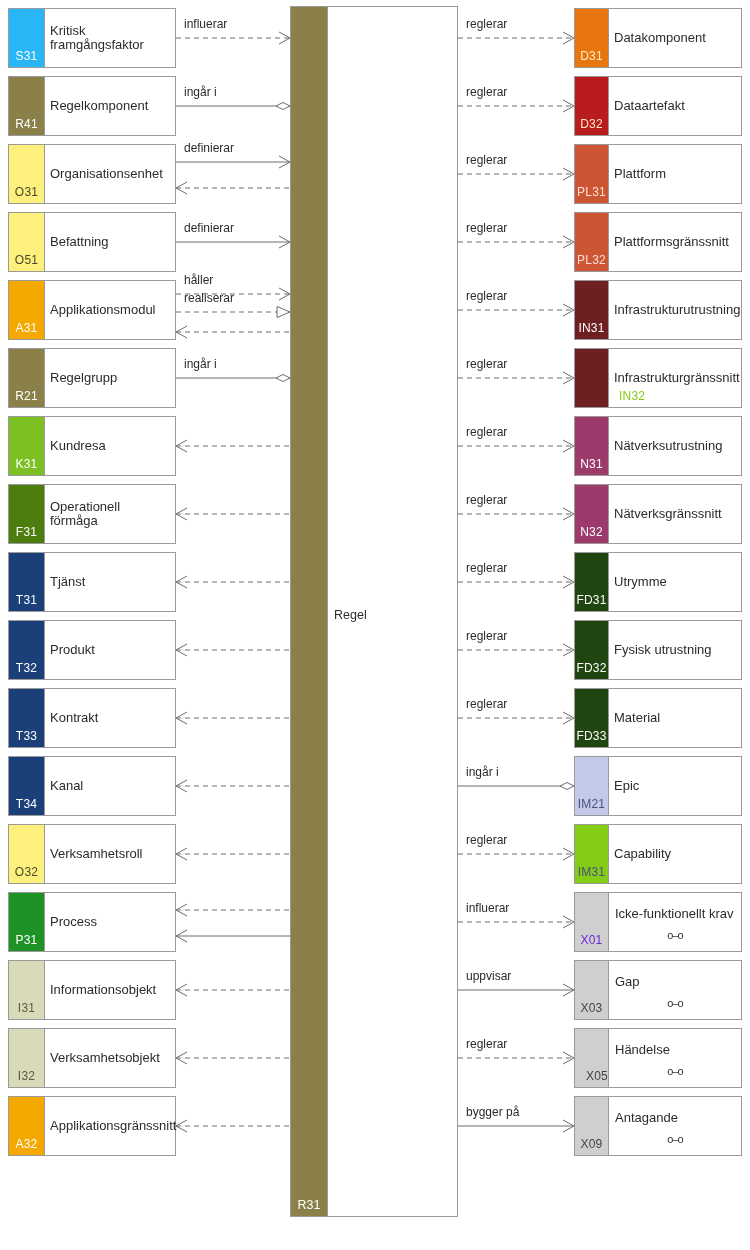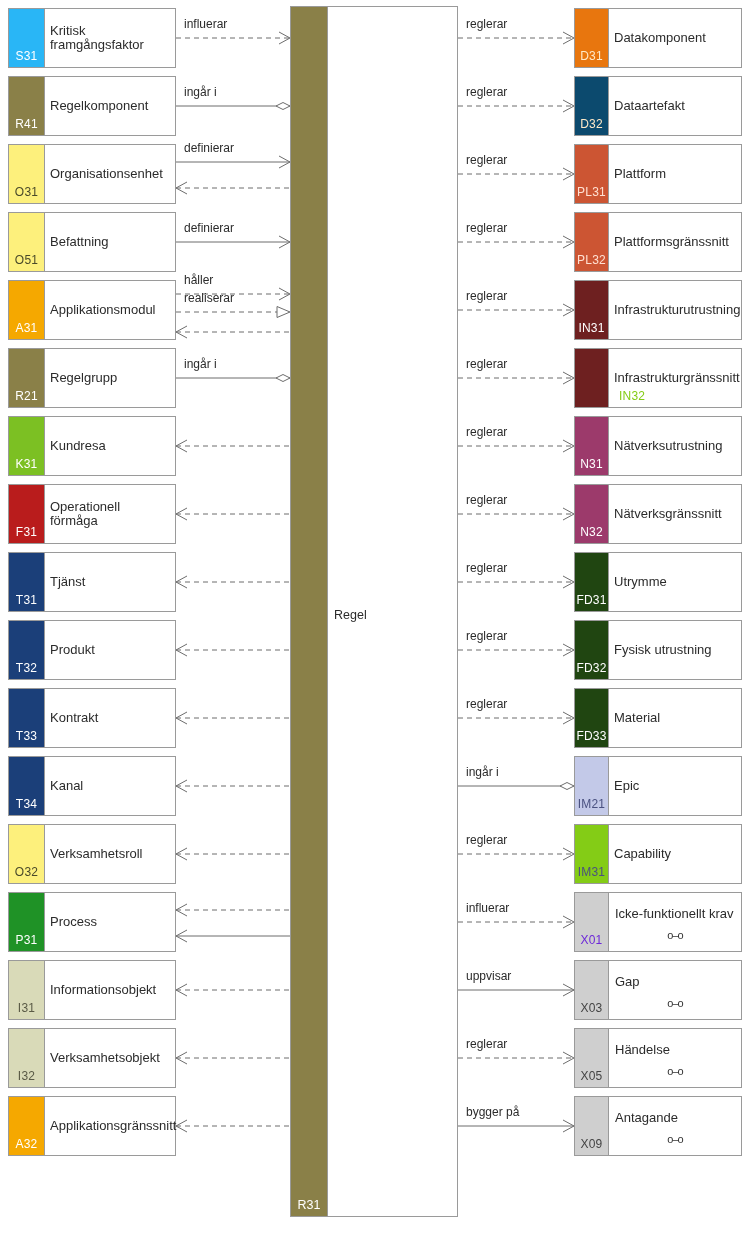--- a/index.html
+++ b/index.html
@@ -161,21 +161,21 @@
       </div>
       <div class="box" style="left: 8px; top: 416px; width: 168px; height: 60px;">
         <div class="strip" style="flex-basis: 36px; background: rgb(124, 192, 35);">
           <span class="code" style="color: rgb(255, 255, 255);">K31</span>
         </div>
         <div class="body">
           <span class="title">Kundresa</span>
         </div>
       </div>
       <div class="box" style="left: 8px; top: 484px; width: 168px; height: 60px;">
-        <div class="strip" style="flex-basis: 36px; background: #b91c1c;">
+        <div class="strip" style="flex-basis: 36px; background: #4d7c0f;">
           <span class="code" style="color: rgb(255, 255, 255);">F31</span>
         </div>
         <div class="body">
           <span class="title">Operationell förmåga</span>
         </div>
       </div>
       <div class="box" style="left: 8px; top: 552px; width: 168px; height: 60px;">
         <div class="strip" style="flex-basis: 36px; background: rgb(27, 63, 121);">
           <span class="code" style="color: rgb(255, 255, 255);">T31</span>
         </div>
@@ -261,21 +261,21 @@
   <div id="right-col">
       <div class="box" style="left: 574px; top: 8px; width: 168px; height: 60px;">
         <div class="strip" style="flex-basis: 34px; background: rgb(232, 118, 14);">
           <span class="code" style="color: rgb(255, 233, 200);">D31</span>
         </div>
         <div class="body">
           <span class="title">Datakomponent</span>
         </div>
       </div>
       <div class="box" style="left: 574px; top: 76px; width: 168px; height: 60px;">
-        <div class="strip" style="flex-basis: 34px; background: #0c4a6e;">
+        <div class="strip" style="flex-basis: 34px; background: #b91c1c;">
           <span class="code" style="color: rgb(255, 233, 200);">D32</span>
         </div>
         <div class="body">
           <span class="title">Dataartefakt</span>
         </div>
       </div>
       <div class="box" style="left: 574px; top: 144px; width: 168px; height: 60px;">
         <div class="strip" style="flex-basis: 34px; background: rgb(204, 85, 51);">
           <span class="code" style="color: rgb(255, 224, 210);">PL31</span>
         </div>
@@ -376,21 +376,21 @@
         <div class="strip" style="flex-basis: 34px; background: rgb(207, 207, 207); padding-left: 24px;">
           <span class="code" style="color: rgb(68, 68, 68);">X03</span>
         </div>
         <div class="body">
           <span class="title" style="position: absolute; left: 6px; top: 14px;">Gap</span>
           <span class="oo">o–o</span>
         </div>
       </div>
       <div class="box" style="left: 574px; top: 1028px; width: 168px; height: 60px;">
         <div class="strip" style="flex-basis: 34px; background: rgb(207, 207, 207);">
-          <span class="code" style="color: rgb(68, 68, 68);">X05</span>
+          <span class="code" style="color: rgb(68, 68, 68); text-align: right;">X05</span>
         </div>
         <div class="body">
           <span class="title" style="position: absolute; left: 6px; top: 14px;">Händelse</span>
           <span class="oo">o–o</span>
         </div>
       </div>
       <div class="box" style="left: 574px; top: 1096px; width: 168px; height: 60px;">
         <div class="strip" style="flex-basis: 34px; background: rgb(207, 207, 207);">
           <span class="code" style="color: rgb(68, 68, 68);">X09</span>
         </div>

